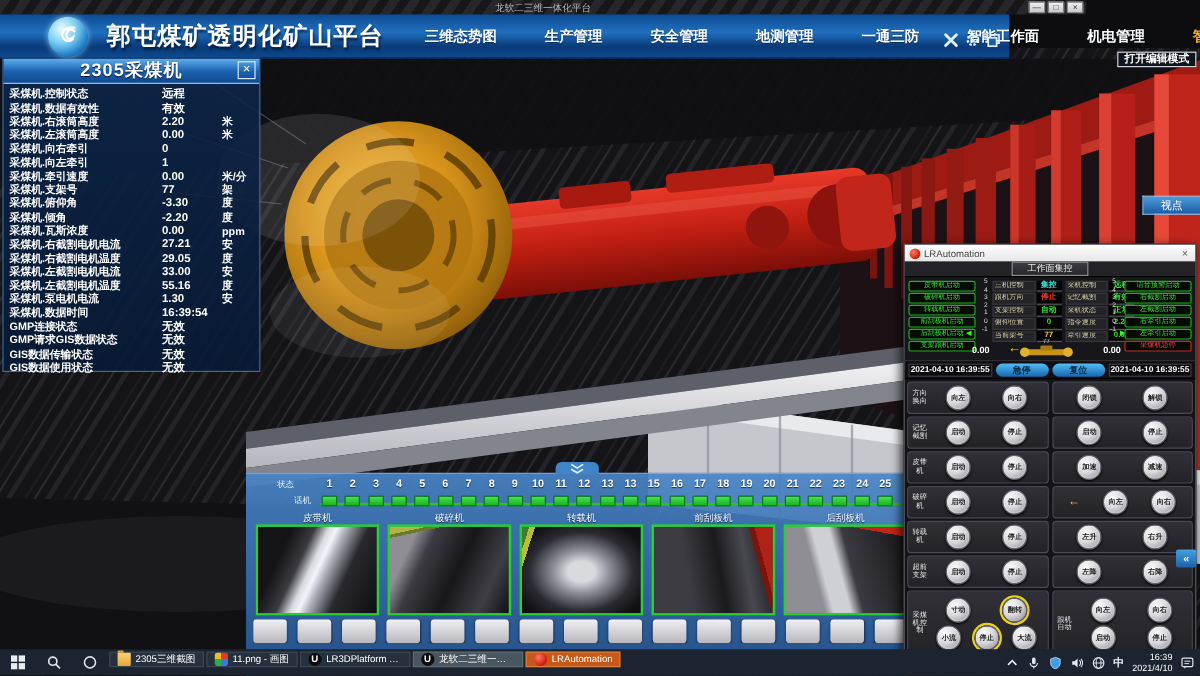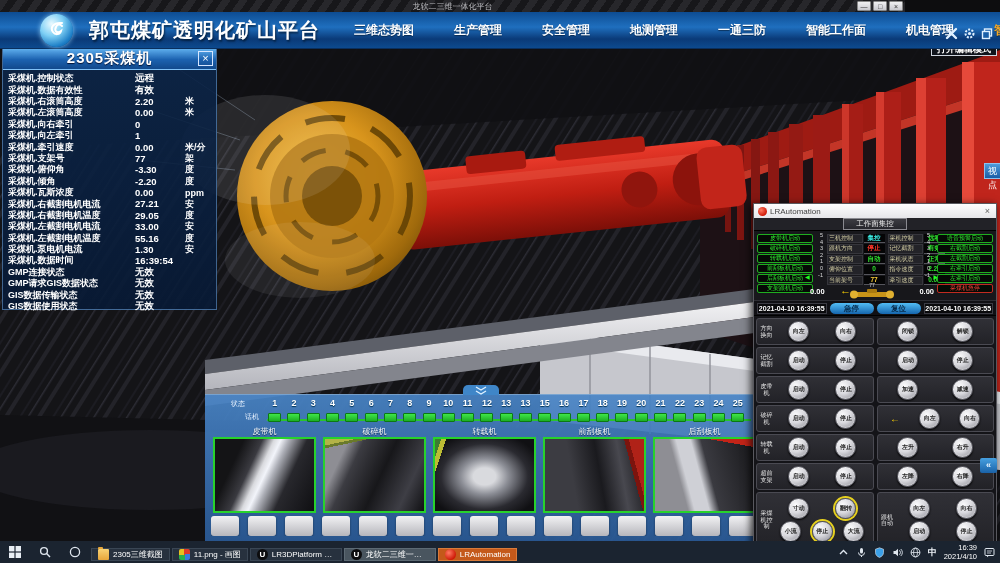--- a/index.html
+++ b/index.html
@@ -4,21 +4,21 @@
 <style>
 *{margin:0;padding:0;box-sizing:border-box}
 body{background:#2a2a2a}
 .screen{position:relative;width:1000px;height:563px;overflow:hidden;background:#0b0b0d;font-family:"Liberation Sans",sans-serif;-webkit-font-smoothing:antialiased}
 
 .titlebar{position:absolute;left:0;top:0;width:905px;height:12px;background:repeating-linear-gradient(125deg,#27272b 0 7px,#17171a 7px 14px);z-index:8}
 .titlebar .t{position:absolute;left:0;right:0;top:1px;text-align:center;font-size:8px;color:#b8b8bc}
 .win-controls{position:absolute;right:2px;top:1px;display:flex;gap:2px}
 .win-controls span{width:14px;height:10px;background:linear-gradient(#f0f0f2,#c9c9cf);color:#333;font-size:7px;line-height:9px;text-align:center;border-radius:1px;border:1px solid #888}
 
-.navbar{position:absolute;left:0;top:12px;width:1000px;height:37px;background:linear-gradient(#0d4c92,#1f6fbe 42%,#0a3a78 75%,#0d4a8e);border-bottom:1px solid #0a2f5e;display:flex;align-items:center;z-index:8}
+.navbar{position:absolute;left:0;top:12px;width:841px;height:37px;background:linear-gradient(#0d4c92,#1f6fbe 42%,#0a3a78 75%,#0d4a8e);border-bottom:1px solid #0a2f5e;display:flex;align-items:center;z-index:8}
 .logo{width:33px;height:33px;margin-left:40px;border-radius:50%;background:radial-gradient(circle at 35% 30%,#eafaff,#7fd0f5 38%,#1d7ec6 72%,#0a4b88);box-shadow:0 0 5px rgba(160,220,255,.8);flex:none;display:flex;align-items:center;justify-content:center}
 .brand{font-size:20px;font-weight:bold;color:#fff;letter-spacing:1px;margin-left:16px;text-shadow:1px 2px 2px rgba(0,20,40,.7);white-space:nowrap}
 .menu{display:flex;margin-left:14px}
 .menu .mi{font-size:12px;font-weight:bold;color:#fff;padding:0 20px;white-space:nowrap;cursor:pointer;text-shadow:0 1px 1px rgba(0,20,40,.6)}
 .menu .mi.active{color:#f5a723}
 .nav-icons{position:absolute;right:6px;top:15px;display:flex;gap:5px;z-index:9}
 .nav-icons .nico{width:13px;height:13px}
 .edit-btn{position:absolute;right:3px;top:43px;height:13px;background:#10141c;border:1px solid #cfd5de;color:#fff;font-size:9px;font-weight:bold;line-height:11px;padding:0 5px;z-index:7}
 
 .scene{position:absolute;left:0;top:0;width:1000px;height:563px;z-index:1}
@@ -26,21 +26,21 @@
 .shearer{position:absolute;left:2px;top:47px;width:215px;height:263px;background:linear-gradient(rgba(12,38,74,.9),rgba(7,26,54,.88));border:1px solid rgba(130,190,250,.45);z-index:5}
 .shearer-hd{height:22px;background:linear-gradient(#63b4f2,#1c62b0 55%,#11498c);display:flex;align-items:center;justify-content:center;position:relative;border-bottom:1px solid rgba(160,210,255,.5)}
 .shearer-hd .ttl{font-size:15px;font-weight:bold;color:#fff;letter-spacing:1px;text-shadow:0 1px 1px #013}
 .close-x{position:absolute;right:3px;top:3px;width:15px;height:15px;border:1px solid #d5e6ff;color:#fff;font-size:11px;line-height:13px;text-align:center;cursor:pointer}
 .srows{padding:3px 4px 0 5px}
 .srow{display:flex;height:11.4px;align-items:center}
 .srow .l{flex:1;font-size:9px;font-weight:bold;color:#fff;white-space:nowrap;letter-spacing:0}
 .srow .v{width:50px;font-size:9.5px;font-weight:bold;color:#fff}
 .srow .u{width:27px;font-size:9px;font-weight:bold;color:#fff}
 
-.vp-tab{position:absolute;right:0;top:163px;width:16px;height:16px;background:linear-gradient(#4f9ada,#1a5da6);border:1px solid #8cc0ee;border-right:none;color:#fff;font-size:9px;text-align:center;line-height:14px;z-index:5}
+.vp-tab{position:absolute;right:0;top:163px;width:48px;height:16px;background:linear-gradient(#4f9ada,#1a5da6);border:1px solid #8cc0ee;border-right:none;color:#fff;font-size:9px;text-align:center;line-height:14px;z-index:5}
 
 .lrw{position:absolute;left:753px;top:203px;width:244px;height:360px;background:#141418;border:1px solid #58585e;box-shadow:-2px 2px 8px rgba(0,0,0,.8);z-index:6}
 .lrw-tb{height:14px;background:linear-gradient(#fefefe,#e6e6e9);display:flex;align-items:center;padding:0 4px;gap:3px}
 .lrw-logo{width:9px;height:9px;border-radius:50%;background:radial-gradient(circle at 35% 35%,#ff7a62,#d01a08 70%);flex:none}
 .lrw-title{font-size:8px;color:#444;flex:1}
 .lrw-x{font-size:9px;color:#666;cursor:pointer;padding:0 2px}
 .tabrow{height:13px;background:#222227;display:flex;align-items:center;justify-content:center;border-bottom:1px solid #000}
 .tab{font-size:7.5px;color:#eee;background:linear-gradient(#3c3c42,#26262c);border:1px solid #8a8a90;padding:0 12px;line-height:10px}
 .ctrl-top{position:relative;height:70px;background:#17171b;border-bottom:1px solid #2e2e34}
 .gl-col{position:absolute;left:3px;top:3px;display:flex;flex-direction:column;gap:1px}
@@ -98,21 +98,21 @@
 .thumb:nth-of-type(1) .timg{background:linear-gradient(115deg,#141416 22%,#3a3a40 36%,#d9dade 45%,#f2f4fa 50%,#aeb0b8 56%,#28282d 70%,#0f0f12)}
 .thumb:nth-of-type(2) .timg{background:linear-gradient(168deg,#b3b347 0 7%,#6a7a2a 7% 10%,transparent 10%),linear-gradient(115deg,#8e8e94 0 18%,#3c3c42 30%,#17171a 55%,#3e3e45 80%,#101013)}
 .thumb:nth-of-type(3) .timg{background:linear-gradient(108deg,#3d7c32 0 5%,#bcbc34 5% 9%,transparent 9%),radial-gradient(ellipse at 50% 52%,#d9dade 0 16%,#8c8e96 34%,#2a2a30 62%,#101013 85%)}
 .thumb:nth-of-type(4) .timg{background:linear-gradient(255deg,#b02218 0 13%,#7c140e 13% 17%,transparent 17%),linear-gradient(80deg,#3c3c42 0 30%,#1a1a1e 55%,#48484f 75%,#121215)}
 .thumb:nth-of-type(5) .timg{background:linear-gradient(190deg,#c22418 0 9%,transparent 9%),linear-gradient(75deg,#8e8e94 0 28%,#cfd0d6 34% 46%,#3a3a40 55%,#17171a)}
 .blocks{position:absolute;left:6px;top:121px;display:flex;gap:9px;width:544px;overflow:hidden}
 .blk{width:28px;height:20px;flex:none;border-radius:3px;background:linear-gradient(#f2f2f4,#b6b6bc);box-shadow:0 1px 2px rgba(0,0,0,.5)}
 
 .taskbar{position:absolute;left:0;top:541px;width:1000px;height:22px;background:#1b2430;display:flex;align-items:stretch;z-index:9}
 .tb-ico{width:30px;display:flex;align-items:center;justify-content:center;cursor:pointer}
-.tb-apps{display:flex;align-items:flex-end}
+.tb-apps{display:flex;align-items:flex-start}
 .tb-app{display:flex;align-items:center;gap:4px;padding:0 6px;margin:2px 1px;background:#27313e;border:1px solid #3a4654;max-width:92px;cursor:pointer}
 .tb-app.active{background:#49555f;border-color:#5d6a74}
 .tb-app.orange{background:#c4591a;border-color:#d97b3a}
 .tb-app .lab{font-size:8px;color:#fff;white-space:nowrap;overflow:hidden;text-overflow:ellipsis}
 .ic{width:11px;height:11px;flex:none;position:relative}
 .ic-folder{background:linear-gradient(#f8d274,#e7a63a);border-radius:1px}
 .ic-folder::before{content:"";position:absolute;left:0;top:-2px;width:5px;height:2px;background:#e7a63a;border-radius:1px 1px 0 0}
 .ic-paint{background:conic-gradient(#e03a2a 0 25%,#3a7ae0 0 50%,#2ab04a 0 75%,#e8c020 0);border-radius:2px}
 .ic-unreal{background:#0c0c0e;border-radius:50%;color:#fff;font-size:8px;font-weight:bold;text-align:center;line-height:11px}
 .ic-unreal::after{content:"U"}

